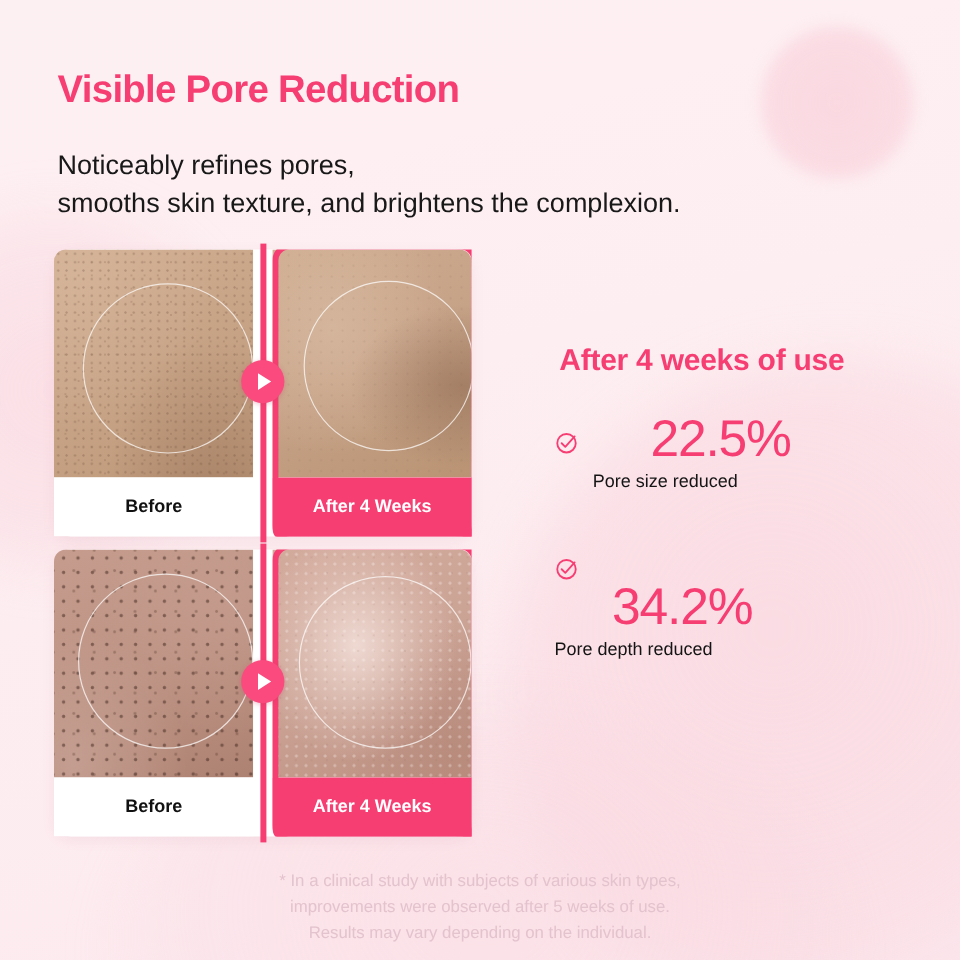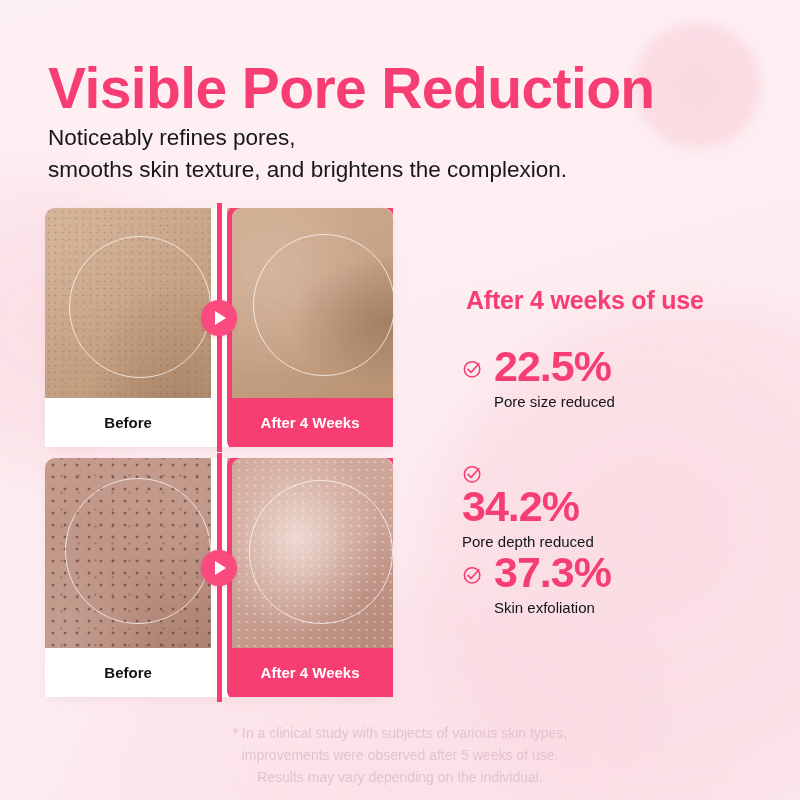--- a/index.html
+++ b/index.html
@@ -72,21 +72,21 @@
                  rgba(250,214,223,0.20) 60%,
                  rgba(250,214,223,0.0) 78%);
     filter: blur(20px);
   }
 
   
   #headline {
     position: absolute;
     left: 48px;
     top: 58px;
-    font-size: 57px;
+    font-size: 32px;
     font-weight: bold;
     letter-spacing: -0.6px;
     color: #f73e73;
     line-height: 1.06;
     white-space: nowrap;
   }
   #subheadline {
     position: absolute;
     left: 48px;
     top: 122px;
@@ -311,24 +311,25 @@
     width: 22px;
     height: 22px;
     margin-top: 13px;
     margin-right: 10px;
     flex: 0 0 auto;
   }
   .stat-text { display: block; }
   .stat-value {
     display: block;
     font-size: 43px;
-    font-weight: bold;
+    font-weight: normal;
     color: #f73e73;
     line-height: 1.0;
     letter-spacing: -1px;
+    margin-left: 48px;
   }
   .stat-label {
     display: block;
     font-size: 15px;
     color: #141414;
     line-height: 1.25;
     margin-top: 5px;
     white-space: nowrap;
   }
 
@@ -436,28 +437,18 @@
     <svg class="check-icon" viewBox="0 0 24 24">
       <circle cx="11" cy="12.4" r="8.4" fill="none" stroke="#f73e73" stroke-width="1.7"></circle>
       <path d="M6.6 12.4 L9.9 15.7 L18.4 6.2" fill="none" stroke="#f73e73" stroke-width="1.7" stroke-linecap="round" stroke-linejoin="round"></path>
     </svg>
     <span class="stat-text">
       <span class="stat-value">34.2%</span>
       <span class="stat-label">Pore depth reduced</span>
     </span>
   </div>
 
-  <div class="stat-row" id="stat-row-2">
-    <svg class="check-icon" viewBox="0 0 24 24">
-      <circle cx="11" cy="12.4" r="8.4" fill="none" stroke="#f73e73" stroke-width="1.7"></circle>
-      <path d="M6.6 12.4 L9.9 15.7 L18.4 6.2" fill="none" stroke="#f73e73" stroke-width="1.7" stroke-linecap="round" stroke-linejoin="round"></path>
-    </svg>
-    <span class="stat-text">
-      <span class="stat-value">37.3%</span>
-      <span class="stat-label">Skin exfoliation</span>
-    </span>
-  </div>
 
   <div id="footnote">* In a clinical study with subjects of various skin types,
 improvements were observed after 5 weeks of use.
 Results may vary depending on the individual.</div>
 
 </div>
 
 </body></html>

